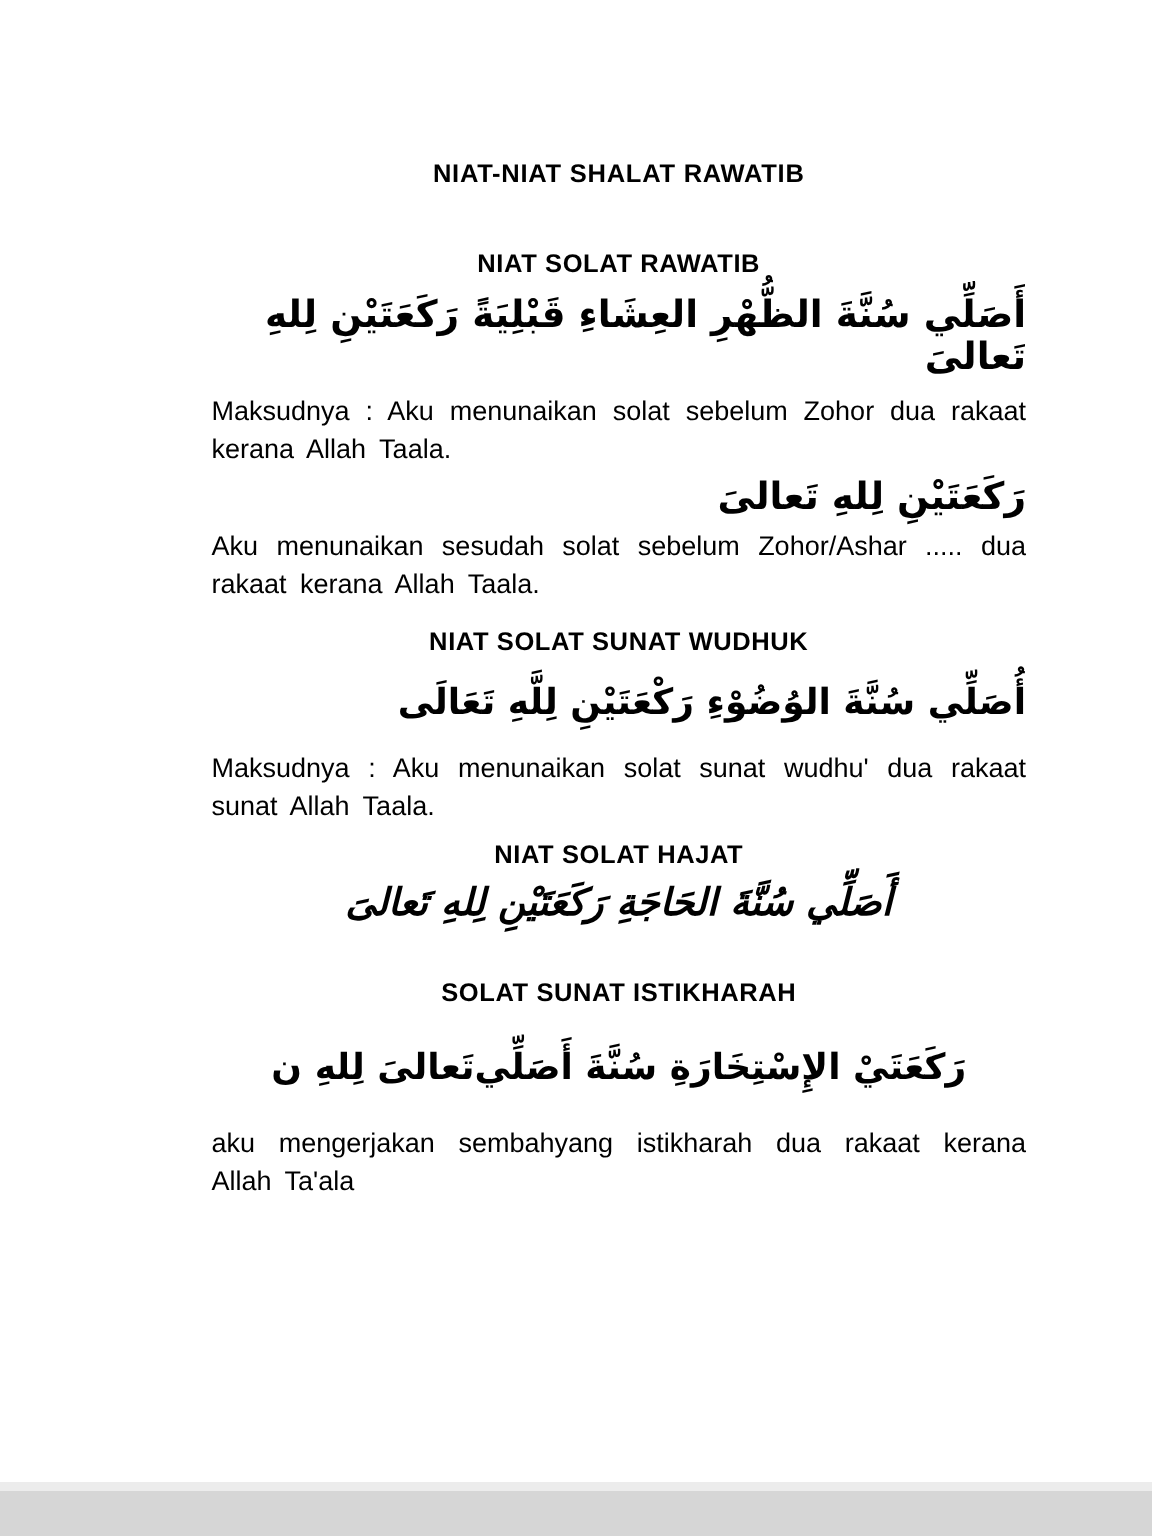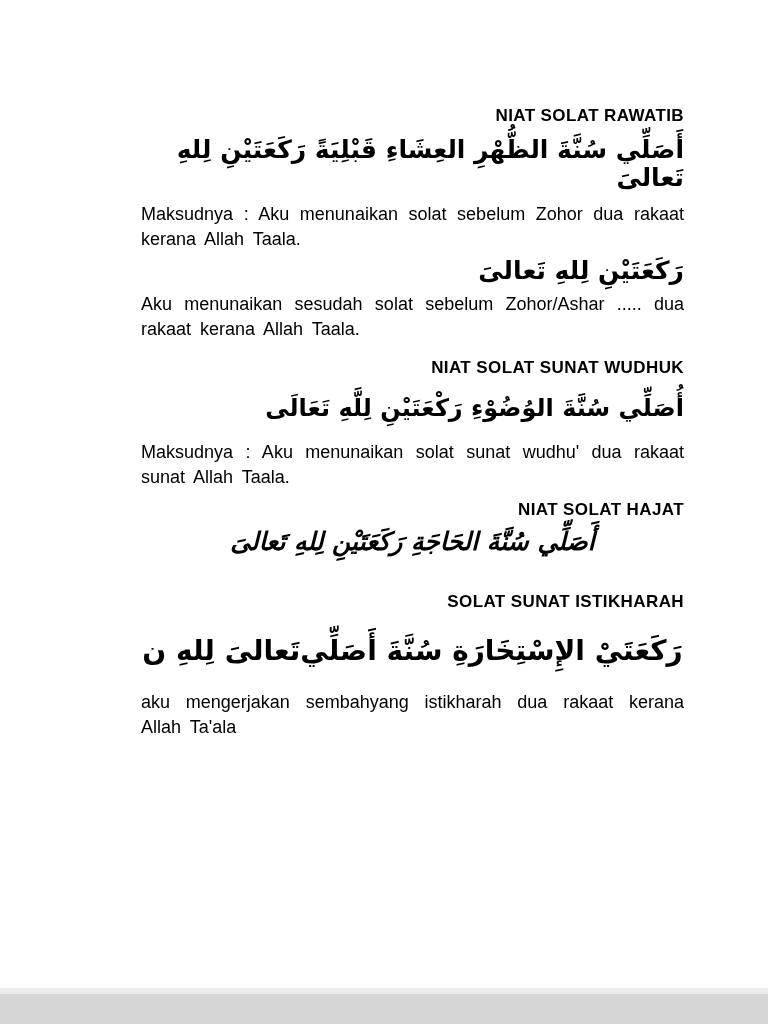--- a/index.html
+++ b/index.html
@@ -29,21 +29,21 @@
     font-weight: bold;
     letter-spacing: 0.5px;
     text-align: center;
   }
   .heading {
     margin: 0;
     font-size: 17px;
     line-height: 20px;
     font-weight: bold;
     letter-spacing: 0.4px;
-    text-align: right;
+    text-align: center;
   }
   .arabic {
     margin: 0;
     font-family: "DejaVu Sans", sans-serif;
     font-weight: bold;
     font-size: 25px;
     direction: rtl;
   }
   .arabic.align-right { text-align: right; }
   .arabic.align-left  { text-align: right; }
@@ -64,37 +64,38 @@
   .s2-arabic-l1 { margin-top: 8px;  line-height: 42px; }
   .s2-arabic-l2 { margin-top: 0;    line-height: 38px; }
   .s2-para      { margin-top: 2px; }
   .s3-heading   { margin-top: 16px; }
   .s3-arabic    { margin-top: 8px;  line-height: 44px; font-size: 24px; }
   .s3-para      { margin-top: 10px; }
   .s4-heading   { margin-top: 10px; }
   .s4-arabic    { line-height: 44px; font-style: italic; }
   .s4-para      { margin-top: 10px; }
   .s5-heading   { margin-top: 28px; }
-  .s5-arabic    { margin-top: 14px; line-height: 50px; font-size: 28px; }
+  .s5-arabic    { margin-top: 14px; line-height: 50px; font-size: 24px; }
   .s5-para      { margin-top: 14px; }
   
   .page-gap {
     position: absolute;
     left: 0; right: 0; bottom: 0;
     height: 30px;
     background: #d6d6d6;
     border-top: 6px solid #ececec;
   }
 </style>
 </head>
 <body>
 
 <div class="viewport">
   <div class="page-content">
 
+    <h1 class="doc-title">NIAT-NIAT SHALAT RAWATIB</h1>
 
     <section>
       <h2 class="heading s1-heading">NIAT SOLAT RAWATIB</h2>
       <p class="arabic align-right s1-arabic" dir="rtl">أَصَلِّي سُنَّةَ الظُّهْرِ العِشَاءِ قَبْلِيَةً رَكَعَتَيْنِ لِلهِ تَعالىَ</p>
       <p class="body-text s1-para">Maksudnya : Aku menunaikan solat sebelum Zohor dua rakaat kerana Allah Taala.</p>
     </section>
 
     <section>
       <p class="arabic align-left s2-arabic-l2" dir="rtl">رَكَعَتَيْنِ لِلهِ تَعالىَ</p>
       <p class="body-text s2-para">Aku menunaikan sesudah solat sebelum Zohor/Ashar ..... dua rakaat kerana Allah Taala.</p>

